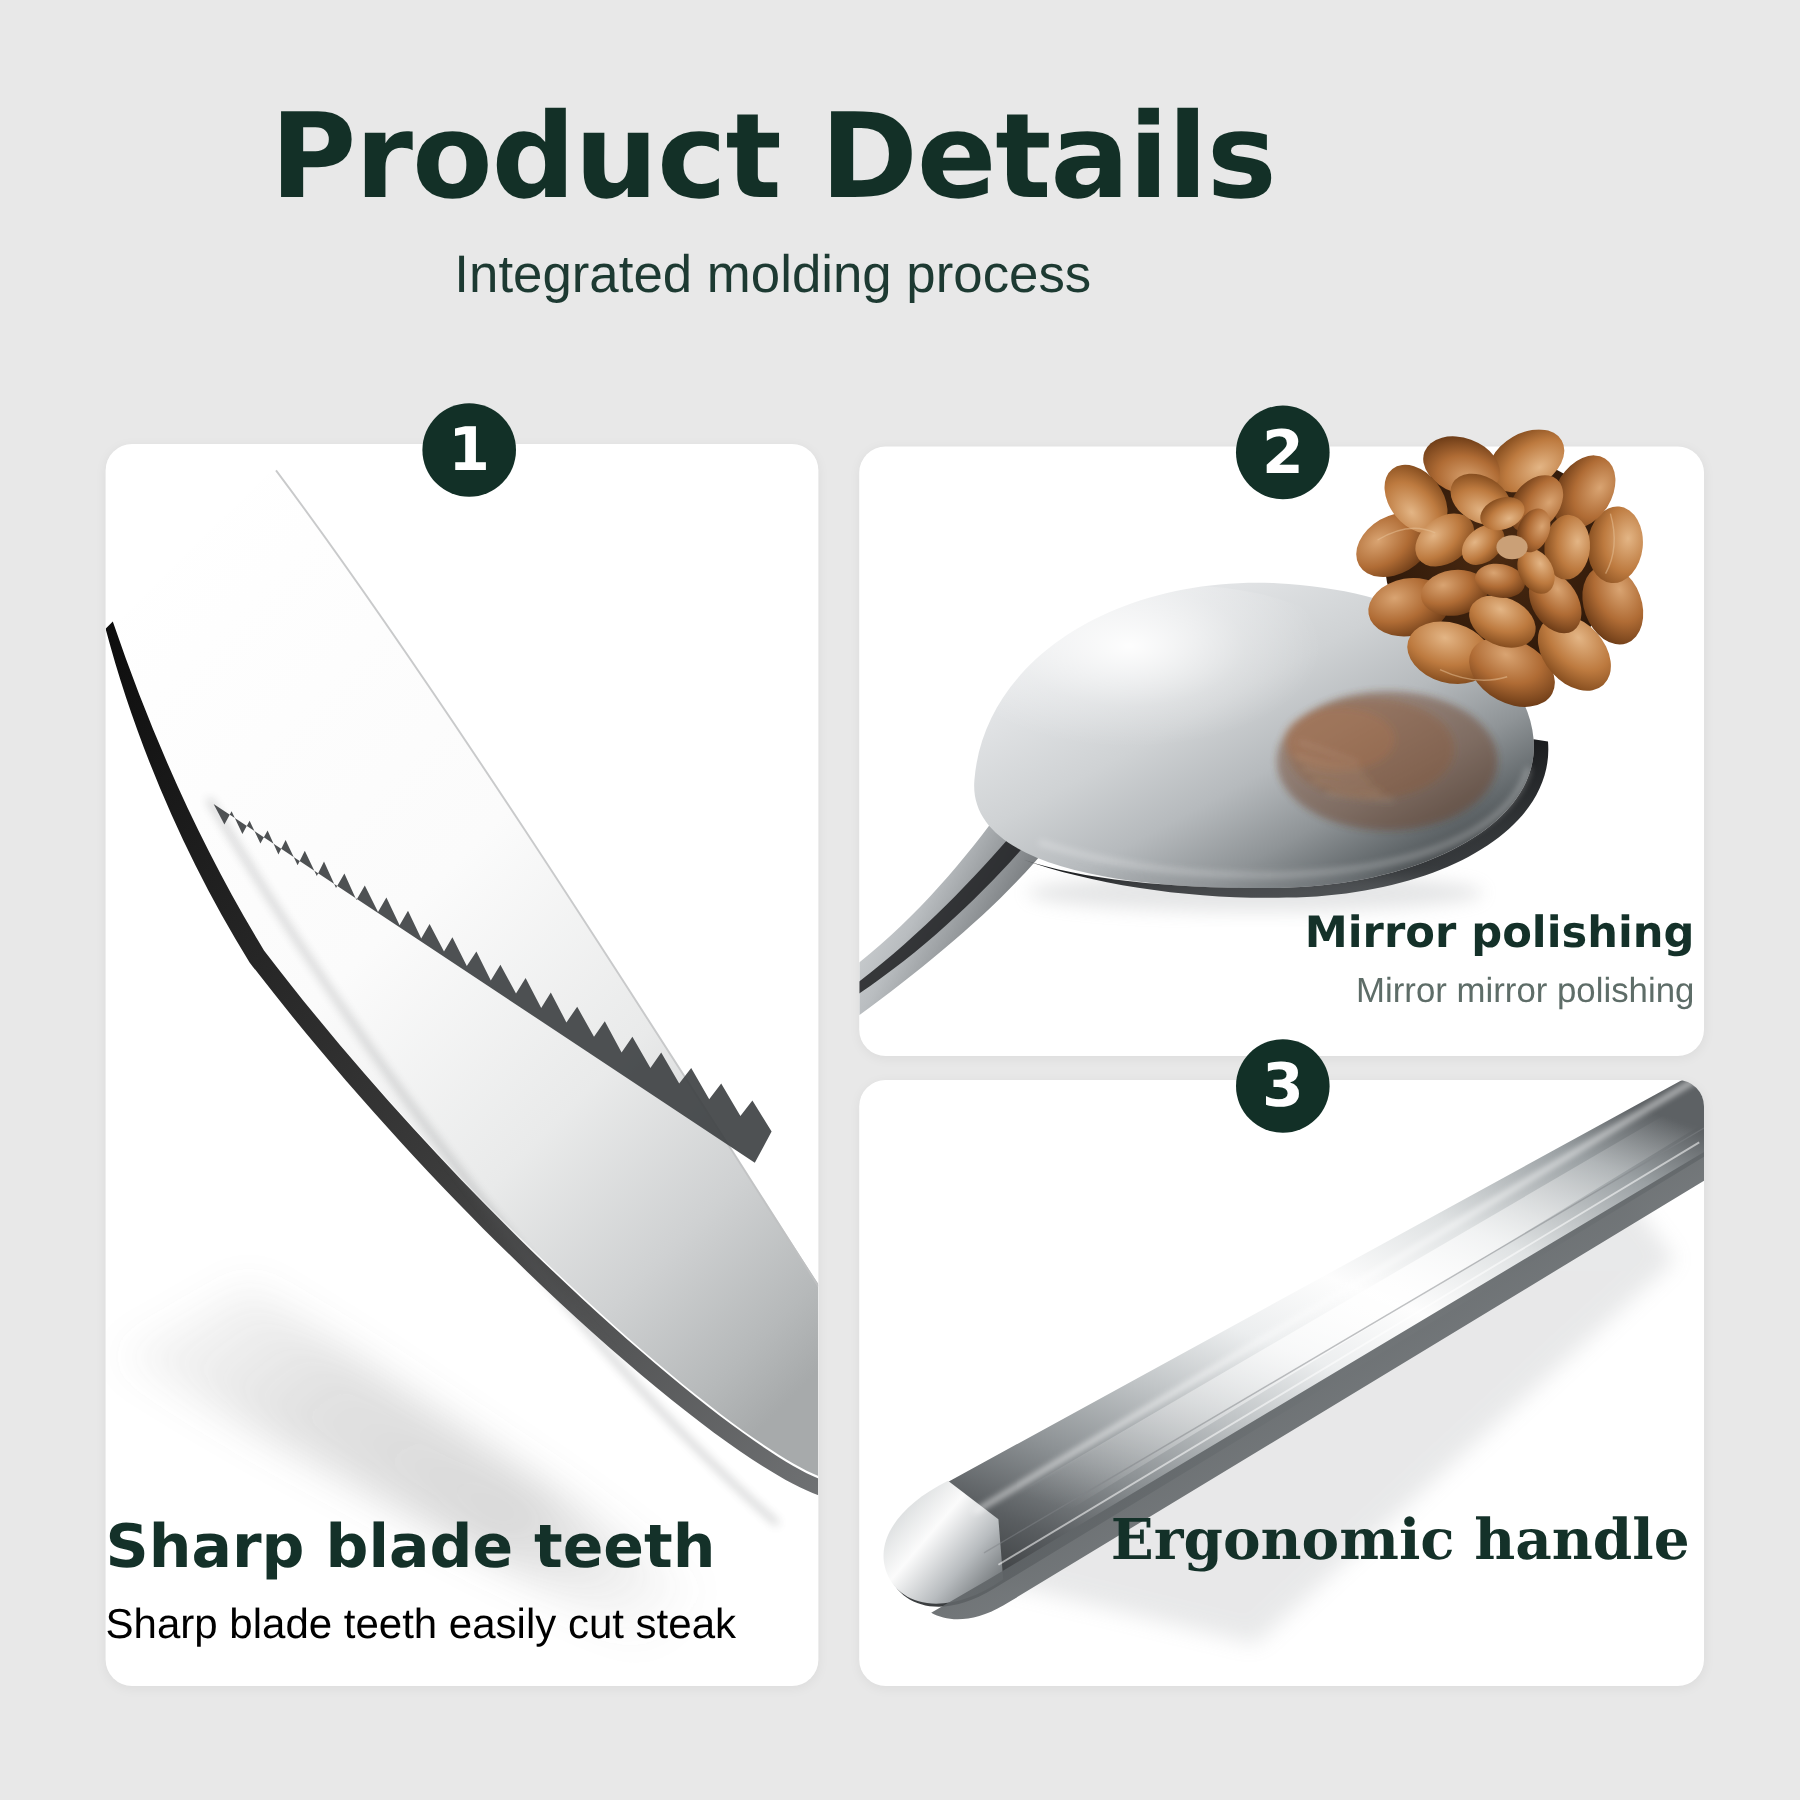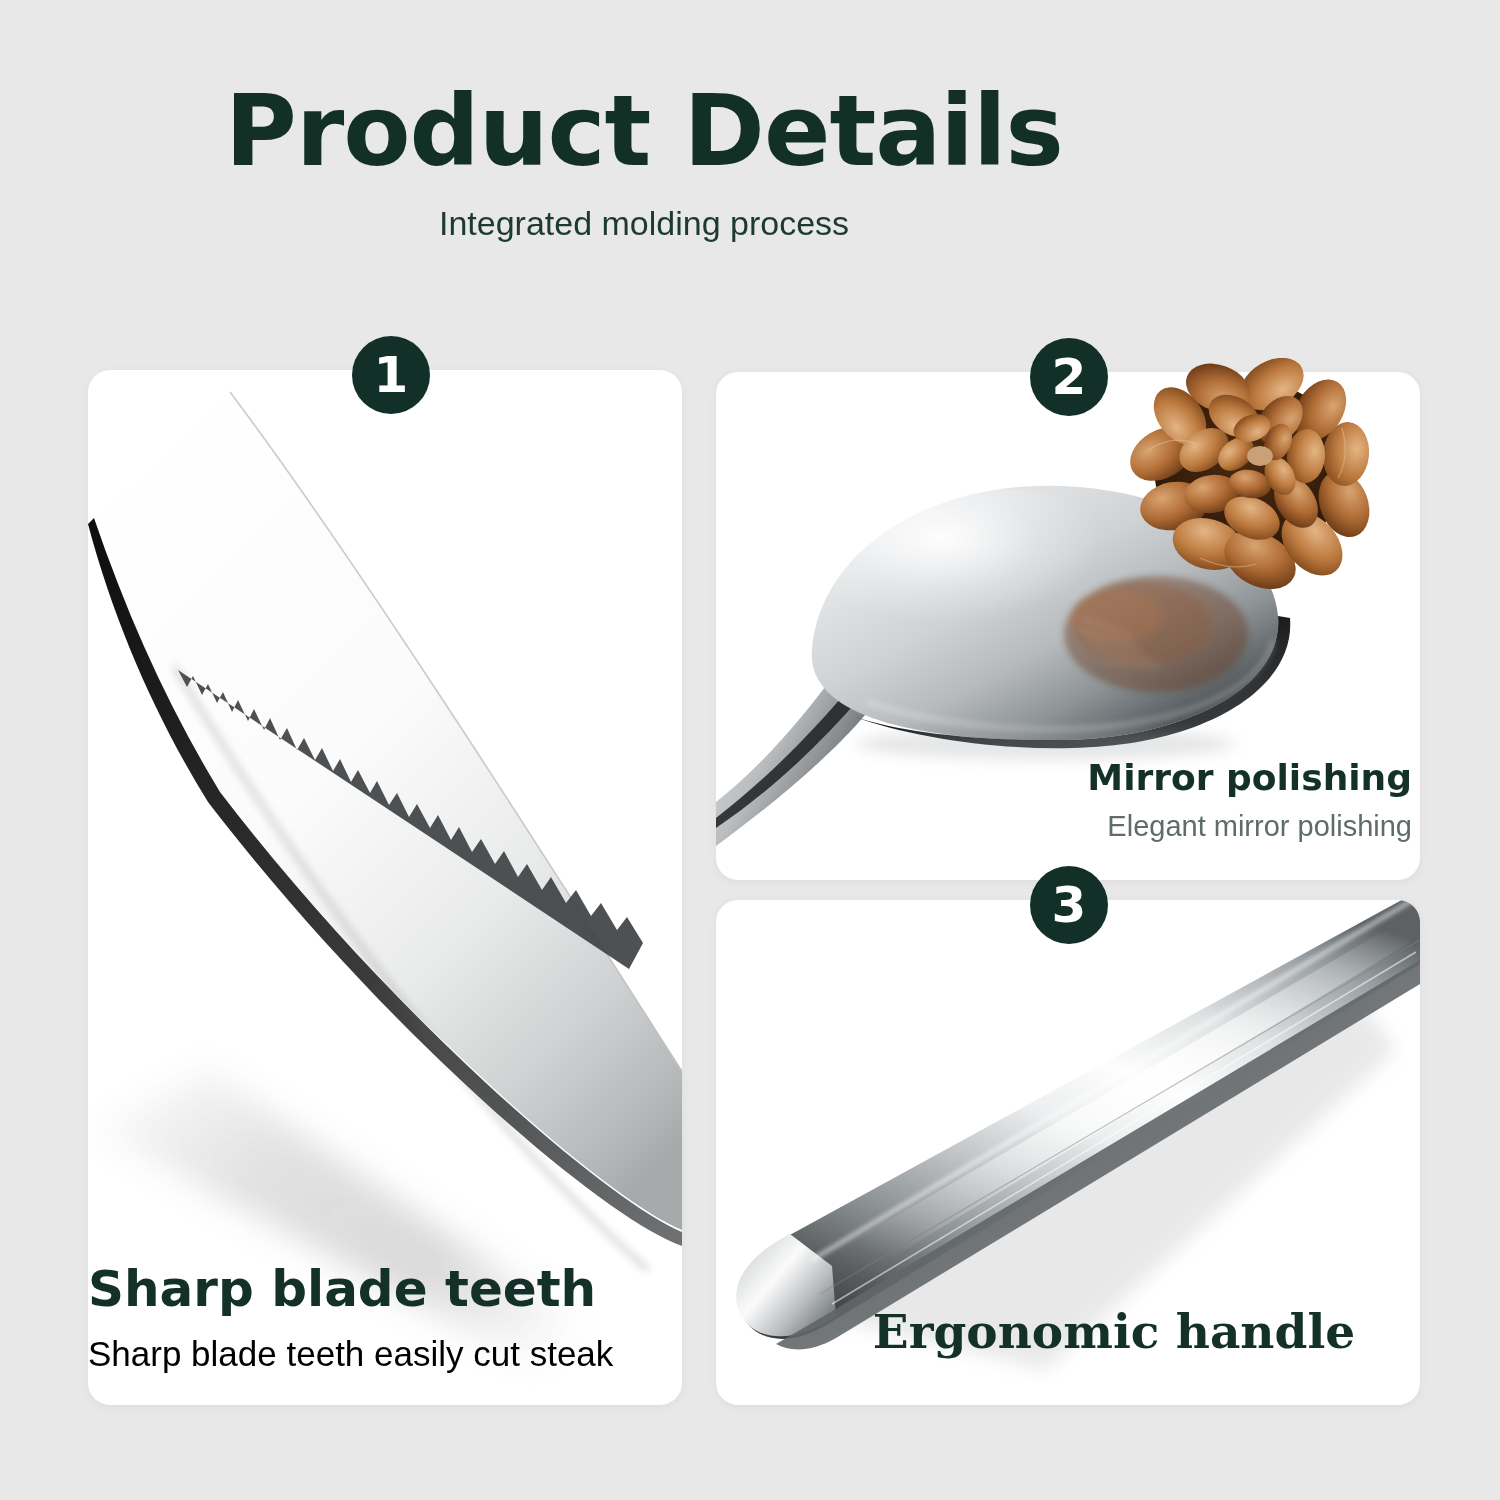--- a/index.html
+++ b/index.html
@@ -28,21 +28,21 @@
     font-size: 98px;
     font-weight: bold;
     letter-spacing: -1px;
     color: #133027;
     line-height: 1.02;
     font-family: "DejaVu Sans", sans-serif;
   }
   #page-subtitle {
     margin: 0;
     padding-top: 22px;
-    font-size: 34px;
+    font-size: 44px;
     font-weight: 400;
     color: #1d3a32;
     font-family: "Liberation Sans", sans-serif;
   }
 
   
   .card {
     position: absolute;
     background: #ffffff;
     border-radius: 22px;
@@ -110,21 +110,21 @@
     font-family: "DejaVu Sans", sans-serif;
   }
   #caption-mirror .sub {
     font-size: 29px;
     padding-top: 11px;
     color: #5e6d68;
     font-family: "Liberation Sans", sans-serif;
   }
 
   #caption-handle {
-    left: 820px; top: 1258px; width: 588px; text-align: center; margin-top: 48px;
+    left: 820px; top: 1258px; width: 588px; text-align: right;
   }
   #caption-handle .headline {
     font-size: 47px;
     font-family: "DejaVu Serif", serif;
     font-weight: bold;
   }
   #caption-handle .sub {
     font-size: 35px;
     padding-top: 14px;
     color: #20352e;
@@ -432,18 +432,18 @@
 <div class="badge" id="badge-2">2</div>
 <div class="badge" id="badge-3">3</div>
 
 <div class="caption" id="caption-blade">
   <div class="headline">Sharp blade teeth</div>
   <div class="sub">Sharp blade teeth easily cut steak</div>
 </div>
 
 <div class="caption" id="caption-mirror">
   <div class="headline">Mirror polishing</div>
-  <div class="sub">Elegant mirror polishing</div>
+  <div class="sub">Mirror mirror polishing</div>
 </div>
 
 <div class="caption" id="caption-handle">
   <div class="headline">Ergonomic handle</div>
 </div>
 
 </body></html>

